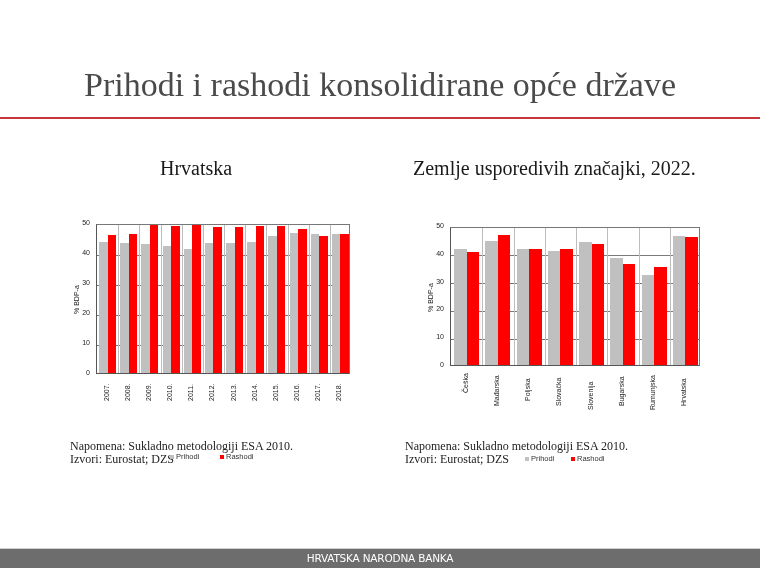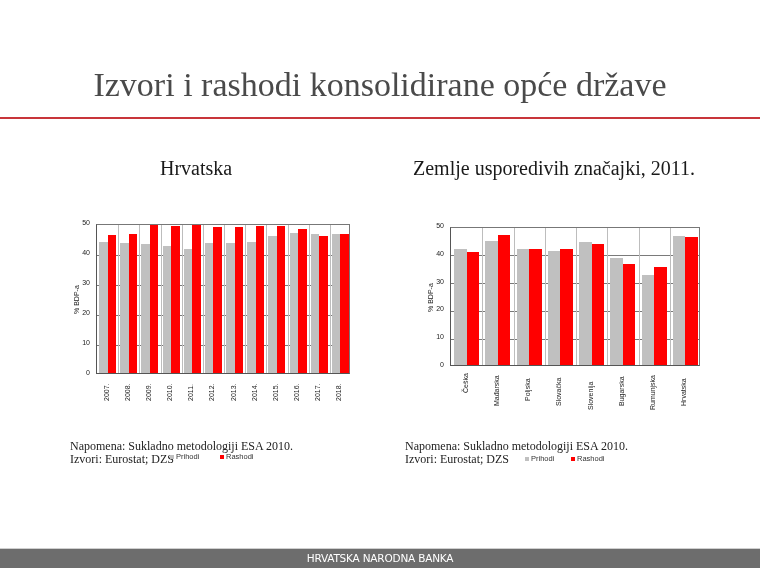--- a/index.html
+++ b/index.html
@@ -59,25 +59,25 @@
     background: #6d6d6d; border-top: 1px solid #cfcfcf; box-sizing: border-box;
   }
   .footer span {
     position: absolute; left: 0; width: 760px; top: 3px; text-align: center;
     font-family: "DejaVu Sans", sans-serif; font-size: 10.5px; color: #ffffff; letter-spacing: -0.2px;
   }
 </style>
 </head>
 <body>
 
-<div class="title">Izvori i rashodi konsolidirane opće države</div>
+<div class="title">Prihodi i rashodi konsolidirane opće države</div>
 <div class="title-rule"></div>
 
 <div class="subtitle sub-left">Hrvatska</div>
-<div class="subtitle sub-right">Zemlje usporedivih značajki, 2011.</div>
+<div class="subtitle sub-right">Zemlje usporedivih značajki, 2022.</div>
 
 <div class="chart" id="chart-left"></div>
 <div class="chart" id="chart-right"></div>
 
 <div class="note" style="left:70px; top:440px;">
   <div>Napomena: Sukladno metodologiji ESA 2010.</div>
   <div>Izvori: Eurostat; DZS</div>
 </div>
 <div class="note" style="left:405px; top:440px;">
   <div>Napomena: Sukladno metodologiji ESA 2010.</div>

